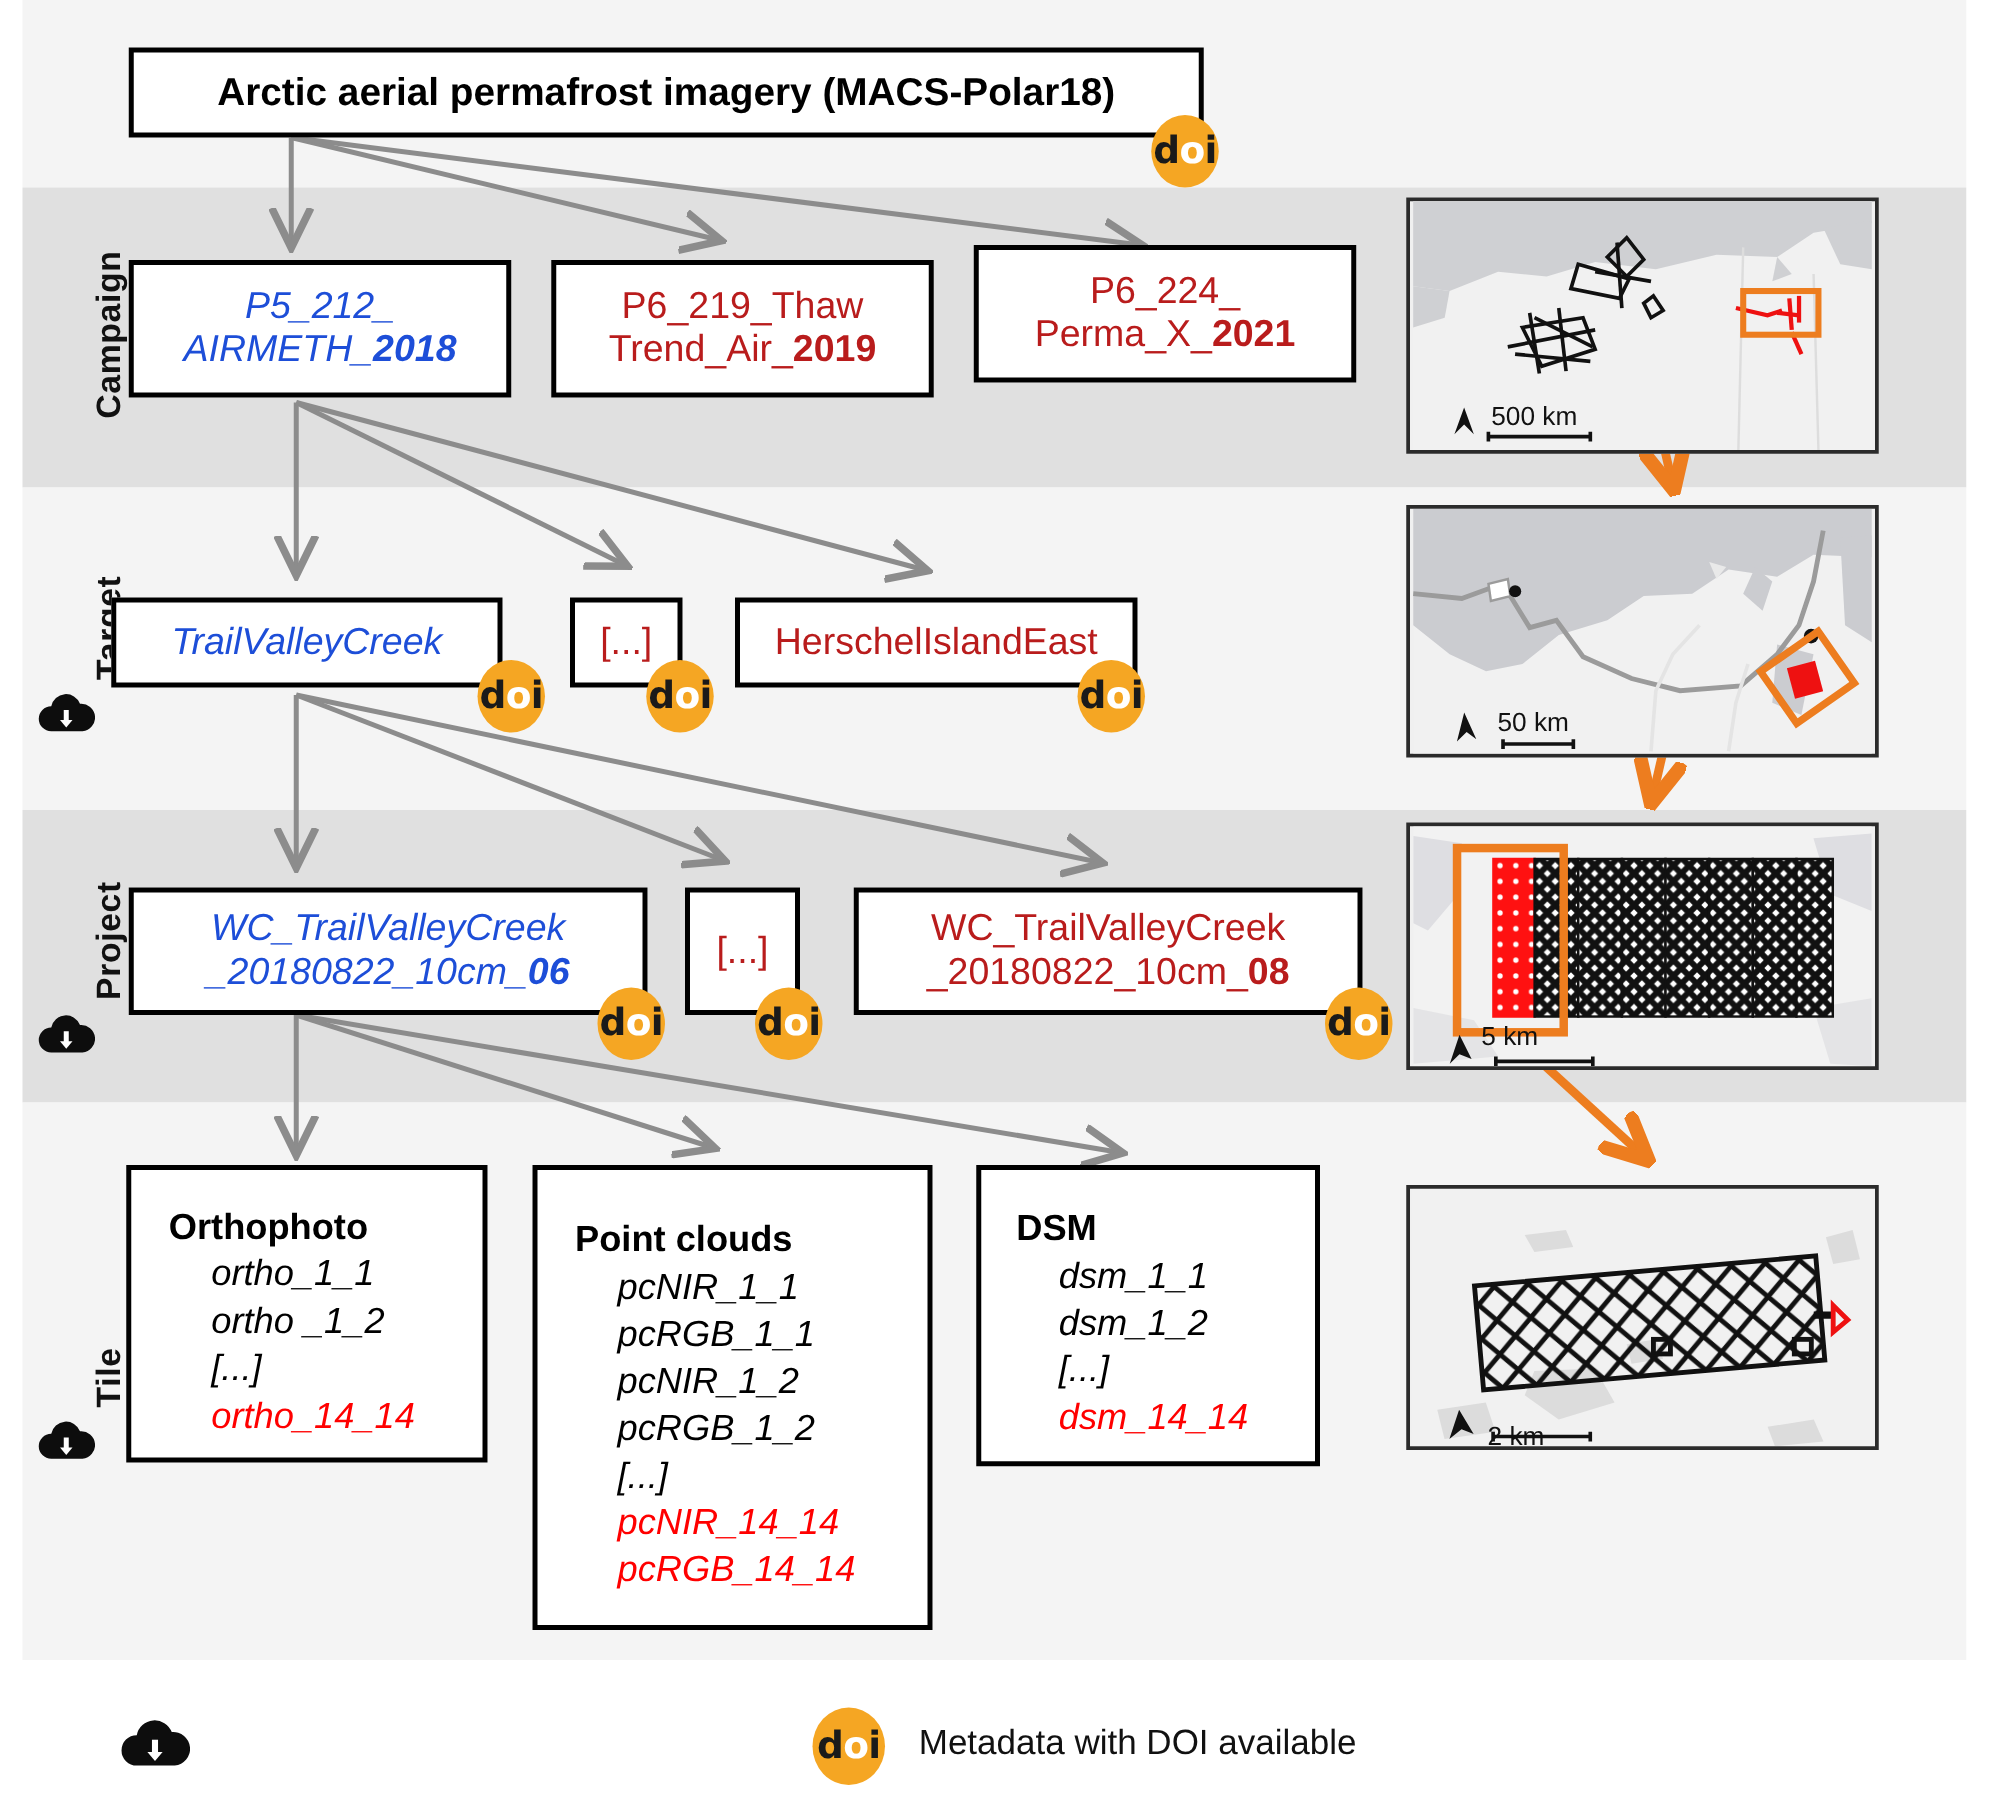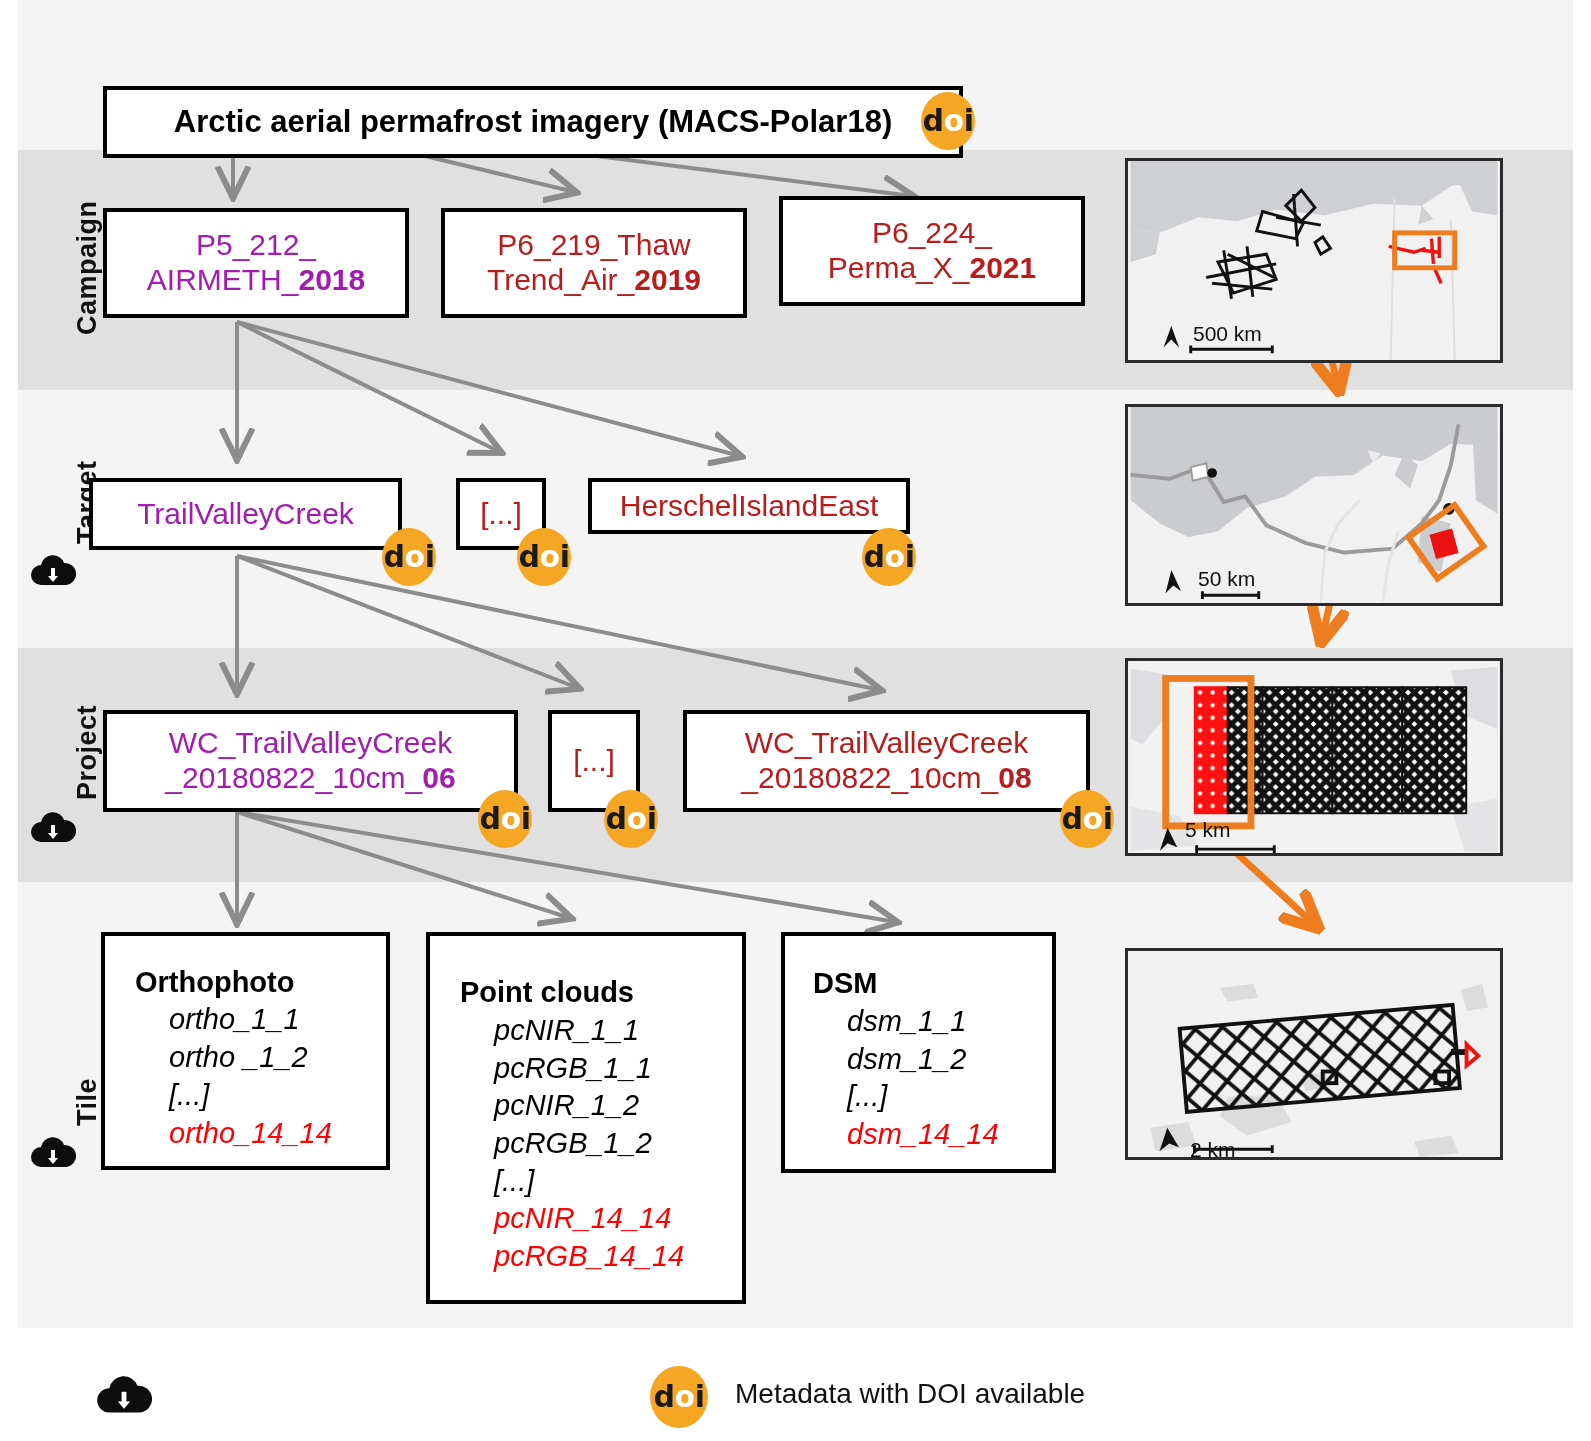--- a/index.html
+++ b/index.html
@@ -54,21 +54,21 @@
   .nodebox.left-align {
     align-items: flex-start;
     text-align: left;
   }
   .title-box {
     font-size: 31px;
     font-weight: bold;
     color: #000000;
   }
   .node-text { font-size: 30px; }
-  .node-red  { color: #a21caf; }
+  .node-red  { color: #1d4ed8; font-style: italic; }
   .node-grey { color: #b91c1c; }
   .b { font-weight: bold; }
 
   
   .tile-head {
     font-size: 29px;
     font-weight: bold;
     color: #000000;
     margin: 0 0 2px 0;
   }
@@ -175,21 +175,21 @@
       <path d="M1340,560 L1322,638" marker-end="url(#oh)"></path>
       <path d="M1220,838 L1315,925" marker-end="url(#oh)"></path>
     </g>
     <defs>
       <marker id="oh" markerWidth="6" markerHeight="6" refX="4.6" refY="3" orient="auto" markerUnits="strokeWidth">
         <path d="M0,0.4 L5.4,3 L0,5.6" fill="none" stroke="#ed7d1f" stroke-width="1.6"></path>
       </marker>
     </defs>
   </svg>
 
-  <div class="nodebox title-box" style="left:103px; top:38px; width:860px; height:72px;margin-top:48px;">
+  <div class="nodebox title-box" style="left:103px; top:38px; width:860px; height:72px;">
     <span>Arctic aerial permafrost imagery (MACS-Polar18)</span>
   </div>
   <div class="doi" style="left:921px; top:92px;">
     <span class="d">d</span>
       <span class="o">o</span>
       <span class="i">i</span>
   </div>
 
   <div class="rowlabel" style="left:72px; top:335px;">Campaign</div>
 
@@ -246,21 +246,21 @@
 
   <div class="nodebox" style="left:456px; top:478px; width:90px; height:72px;">
     <div class="node-text node-grey">[...]</div>
   </div>
   <div class="doi" style="left:517px; top:528px;">
     <span class="d">d</span>
       <span class="o">o</span>
       <span class="i">i</span>
   </div>
 
-  <div class="nodebox" style="left:588px; top:478px; width:322px; height:56px;">
+  <div class="nodebox" style="left:588px; top:478px; width:322px; height:72px;">
     <div class="node-text node-grey">HerschelIslandEast</div>
   </div>
   <div class="doi" style="left:862px; top:528px;">
     <span class="d">d</span>
       <span class="o">o</span>
       <span class="i">i</span>
   </div>
 
   <div class="nodebox" style="left:103px; top:710px; width:415px; height:102px;">
     <div class="node-text node-red">WC_TrailValleyCreek</div>

